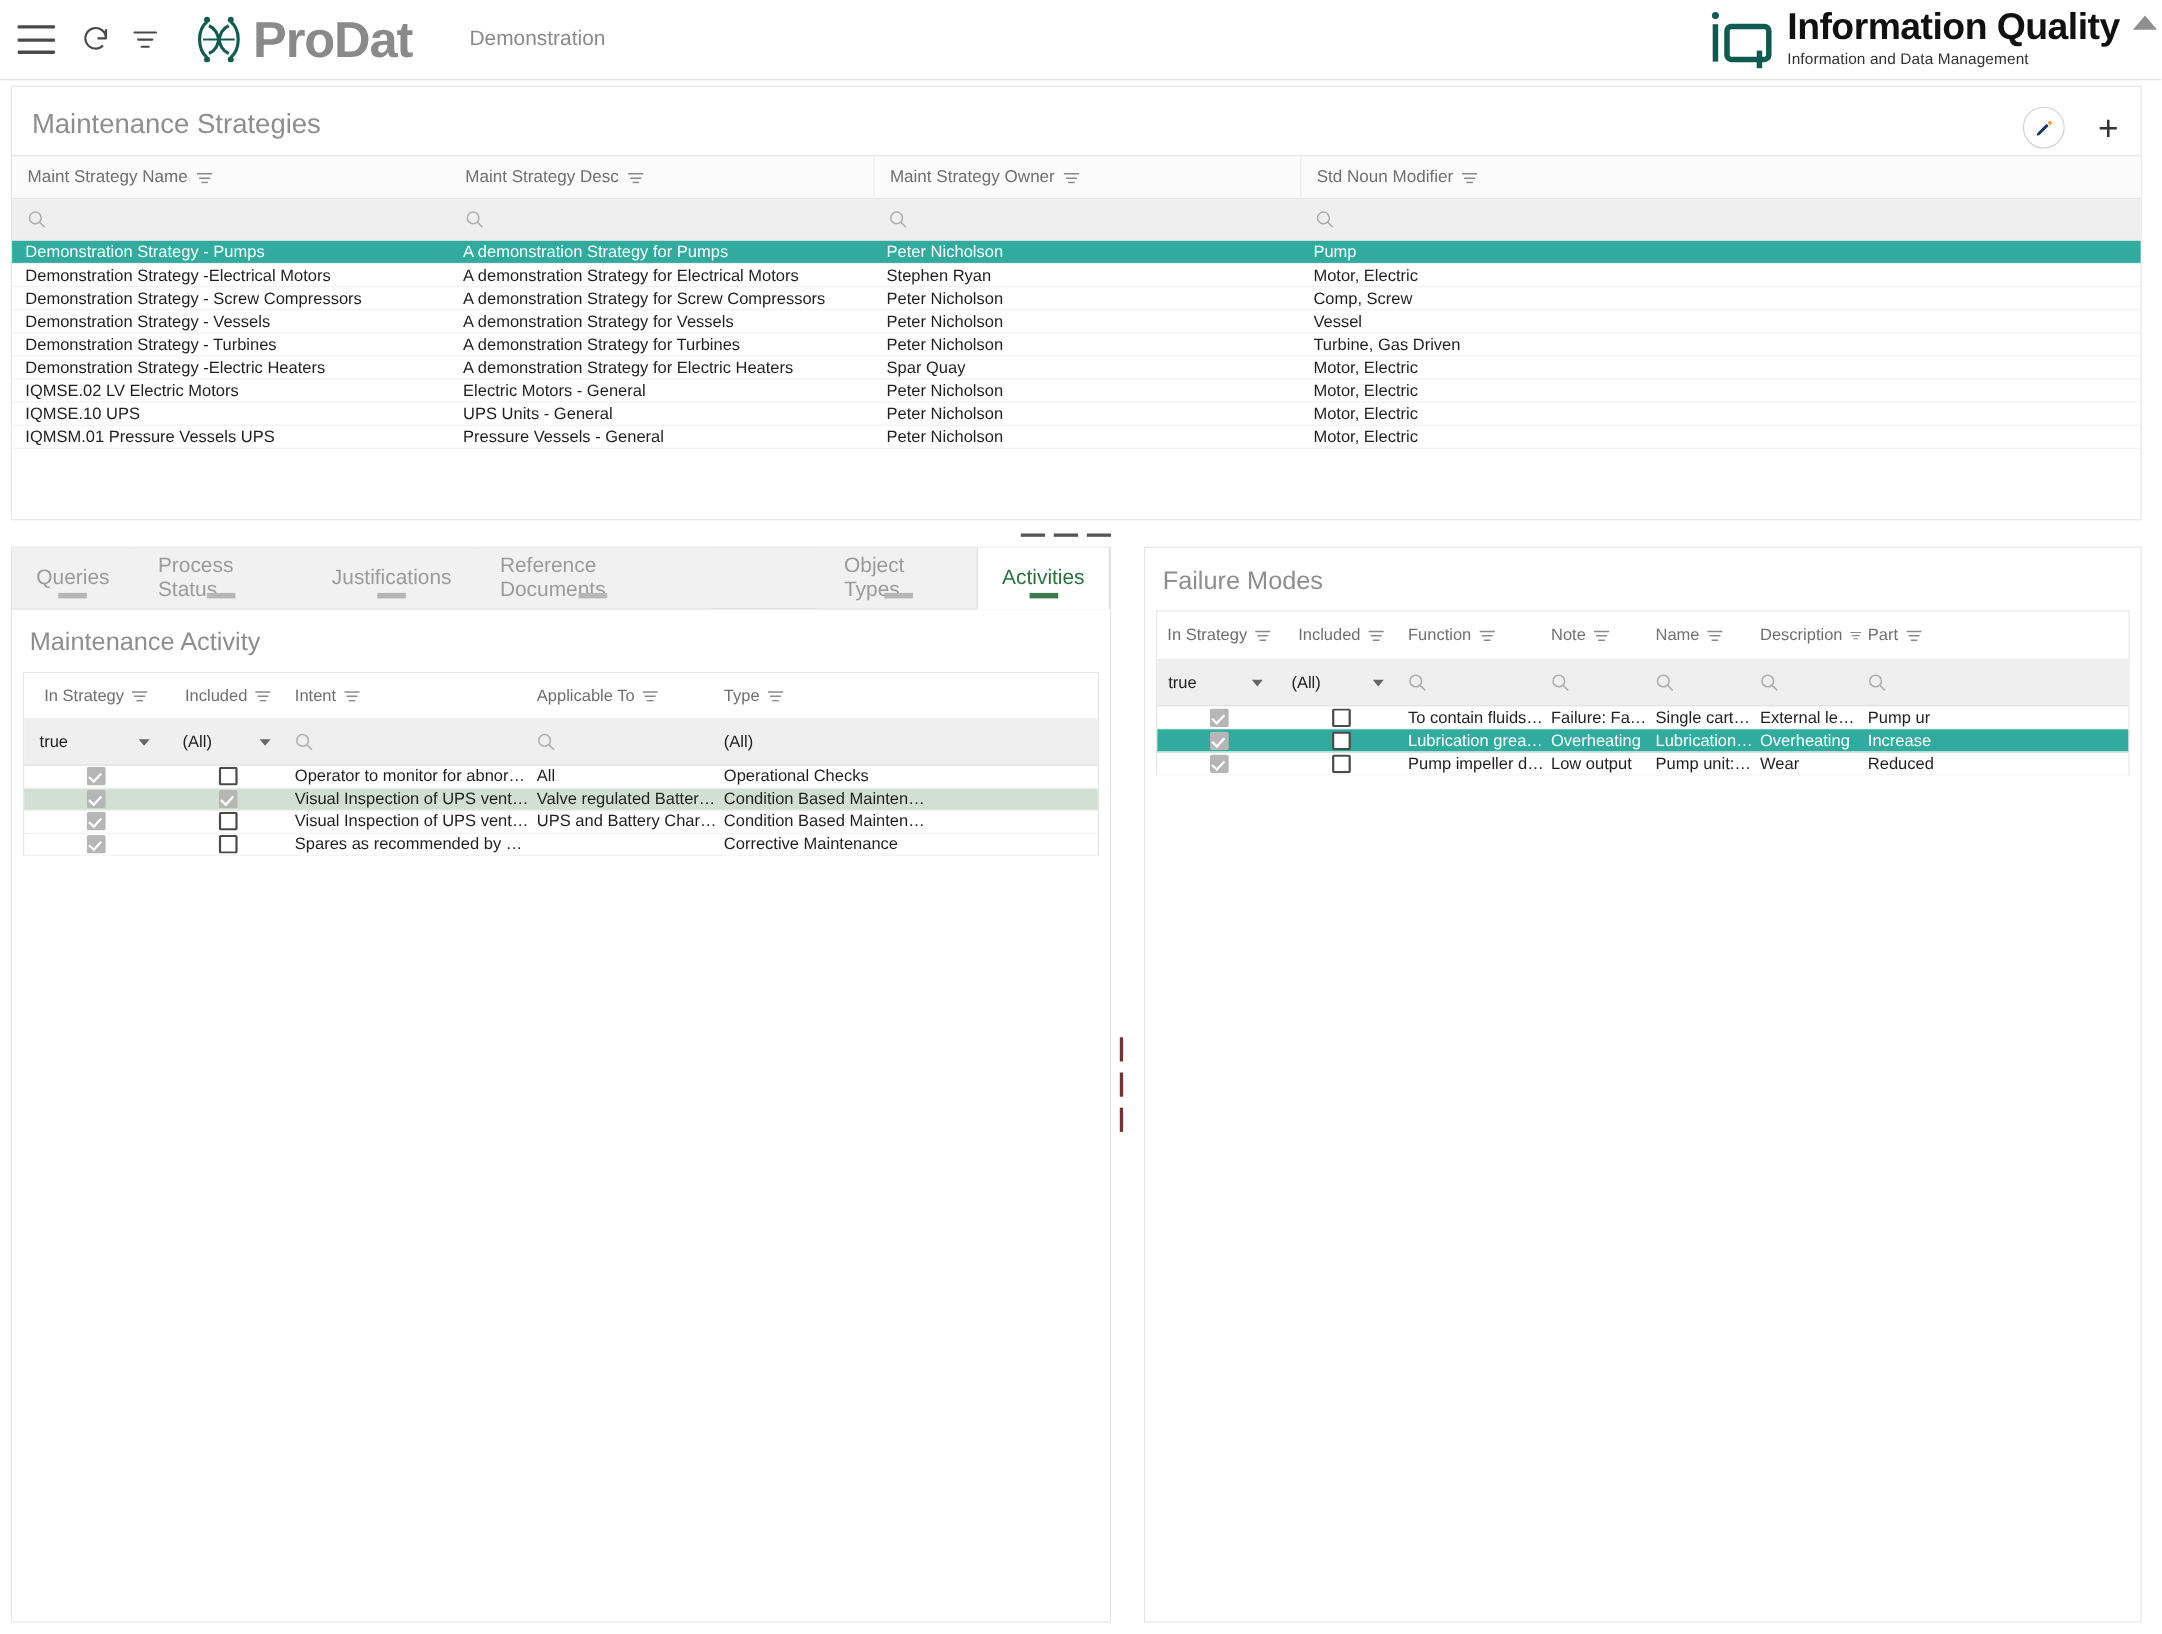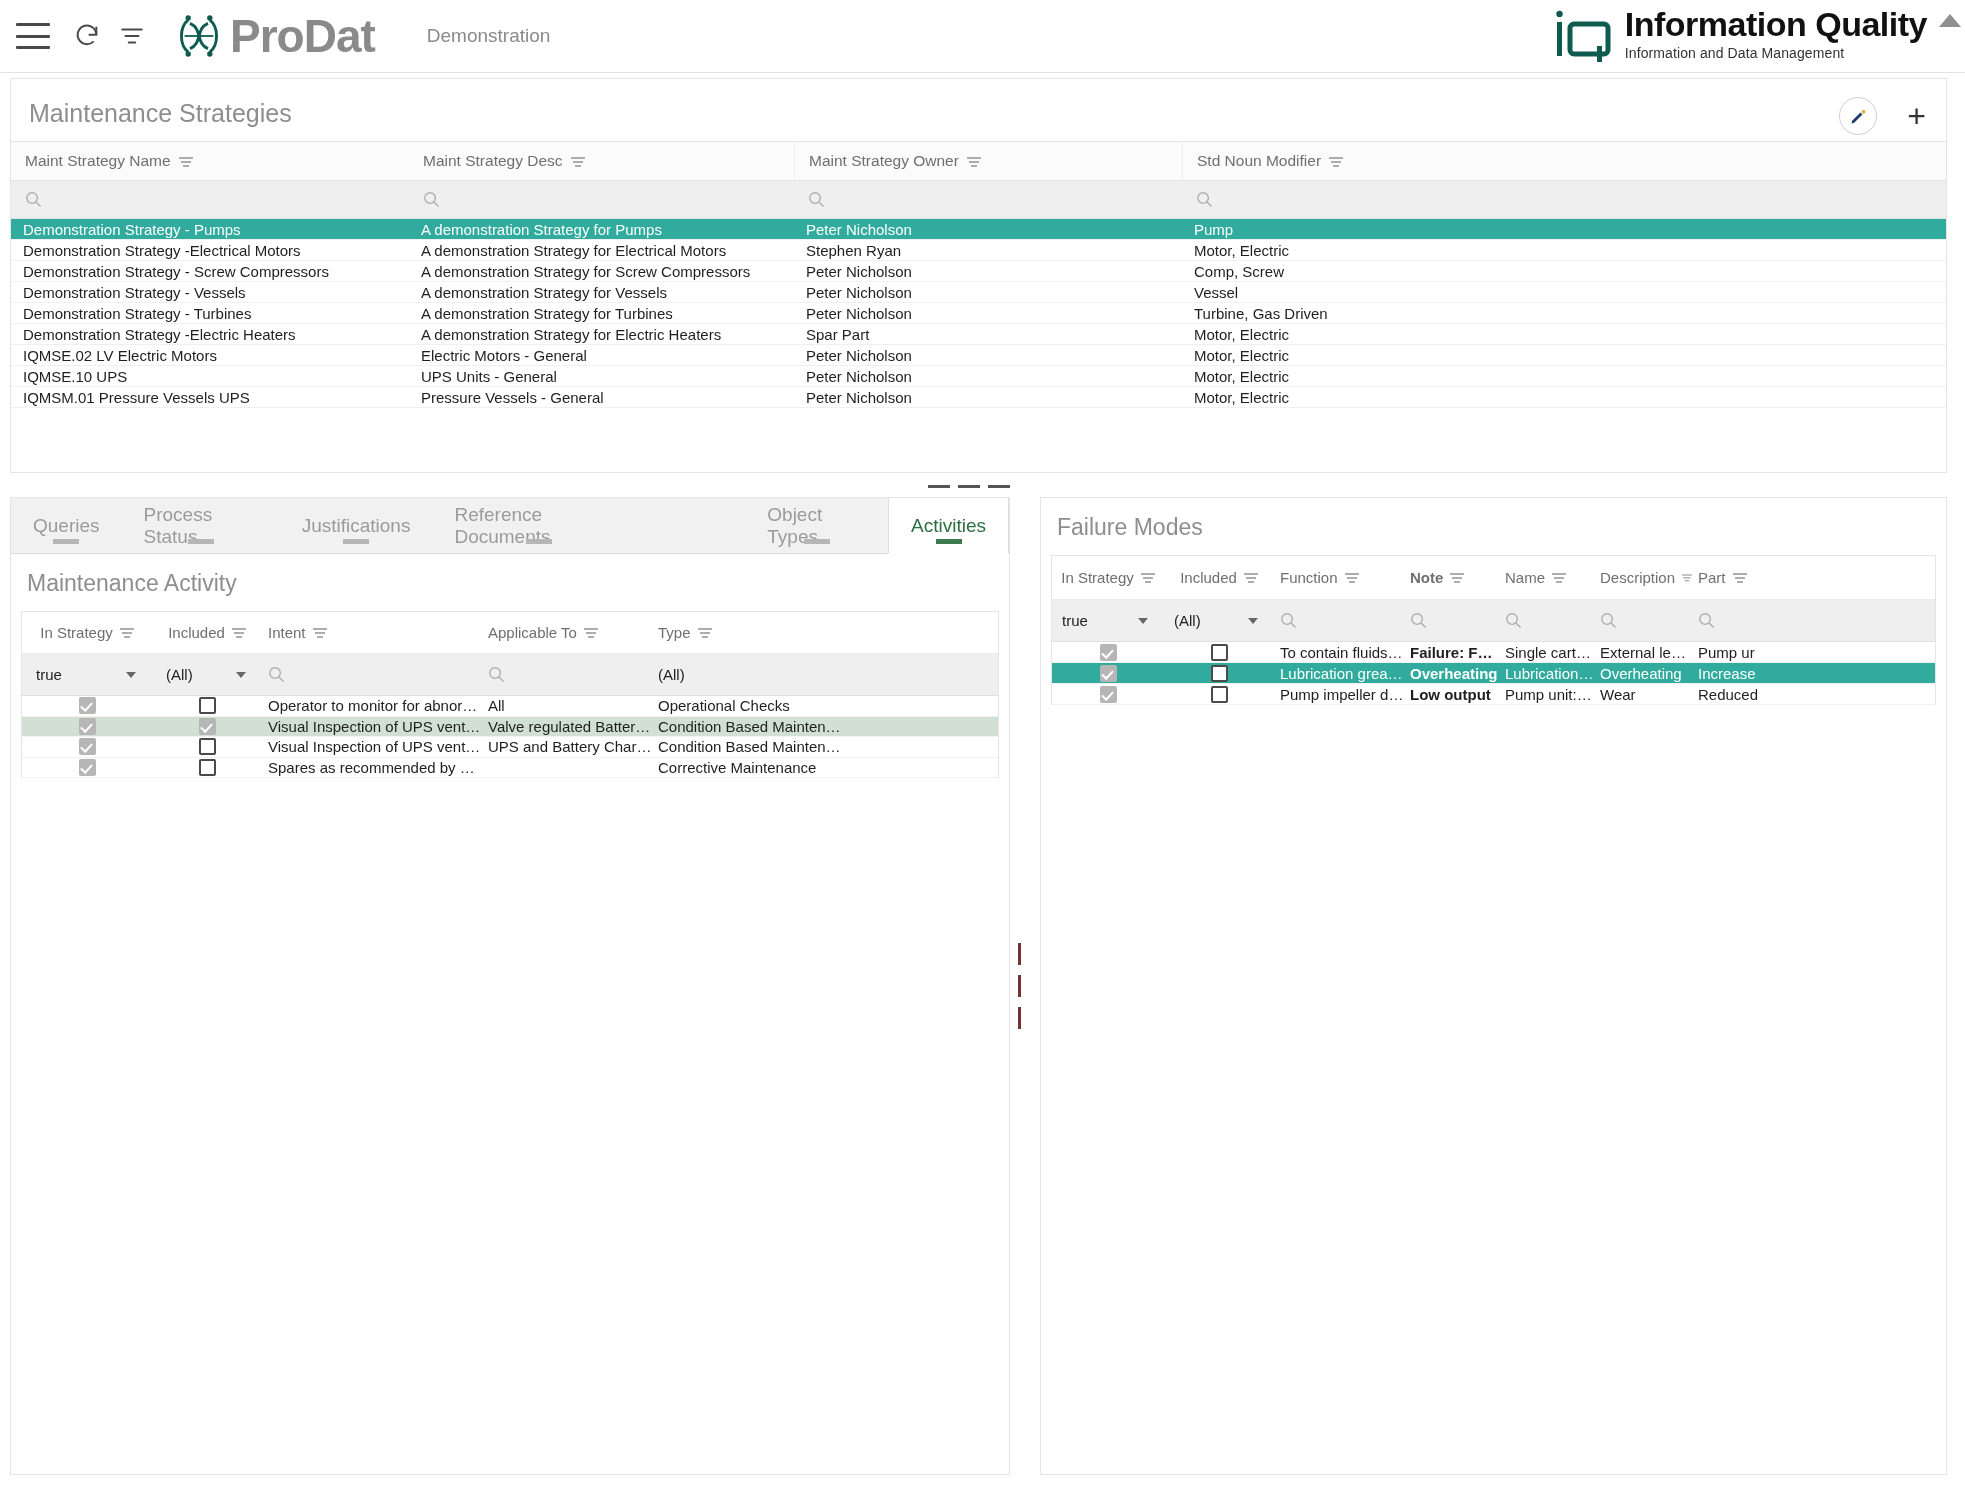--- a/index.html
+++ b/index.html
@@ -163,21 +163,21 @@
   }
   .fm-grid { margin: 0 10px; border: 1px solid #e4e4e4; border-bottom:none; overflow:hidden; }
   .fm-head { display:flex; height: 44px; align-items:center; background:#fff; border-bottom: 1px solid #ececec; }
   .fm-head .hcell { font-size: 15px; color:#6f6f6f; display:flex; align-items:center; gap:7px; height:44px; cursor:pointer; }
   .fm-filter { display:flex; height: 42px; align-items:center; background:#efefef; border-bottom: 1px solid #e0e0e0; }
   .fm-filter .fcell { display:flex; align-items:center; height:42px; font-size:15px; color:#222; }
   .fm-row { display:flex; height: 21px; align-items:center; font-size:15px; color:#1f1f1f; border-bottom: 1px solid #f2f2f2; }
   .fm-row.selected { background:#30ab9e; color:#fff; }
   .fm-row .cell { overflow:hidden; white-space:nowrap; text-overflow: ellipsis; }
 
-  .f1 { width: 112px; } .f2 { width: 110px; } .f3 { width: 130px; } .f4 { width: 95px; font-weight: bold; }
+  .f1 { width: 112px; } .f2 { width: 110px; } .f3 { width: 130px; } .f4 { width: 95px; }
   .f5 { width: 95px; } .f6 { width: 98px; } .f7 { width: 85px; }
 
   .pad6 { padding-left: 6px; }
 </style>
 </head>
 <body>
 
 <div class="topbar">
 
   <div class="hamburger">
@@ -338,21 +338,21 @@
       </div>
       <div class="grid-row">
         <div class="cell c1">Demonstration Strategy - Turbines</div>
         <div class="cell c2">A demonstration Strategy for Turbines</div>
         <div class="cell c3">Peter Nicholson</div>
         <div class="cell c4">Turbine, Gas Driven</div>
       </div>
       <div class="grid-row">
         <div class="cell c1">Demonstration Strategy -Electric Heaters</div>
         <div class="cell c2">A demonstration Strategy for Electric Heaters</div>
-        <div class="cell c3">Spar Part</div>
+        <div class="cell c3">Spar Quay</div>
         <div class="cell c4">Motor, Electric</div>
       </div>
       <div class="grid-row">
         <div class="cell c1">IQMSE.02 LV Electric Motors</div>
         <div class="cell c2">Electric Motors - General</div>
         <div class="cell c3">Peter Nicholson</div>
         <div class="cell c4">Motor, Electric</div>
       </div>
       <div class="grid-row">
         <div class="cell c1">IQMSE.10 UPS</div>

